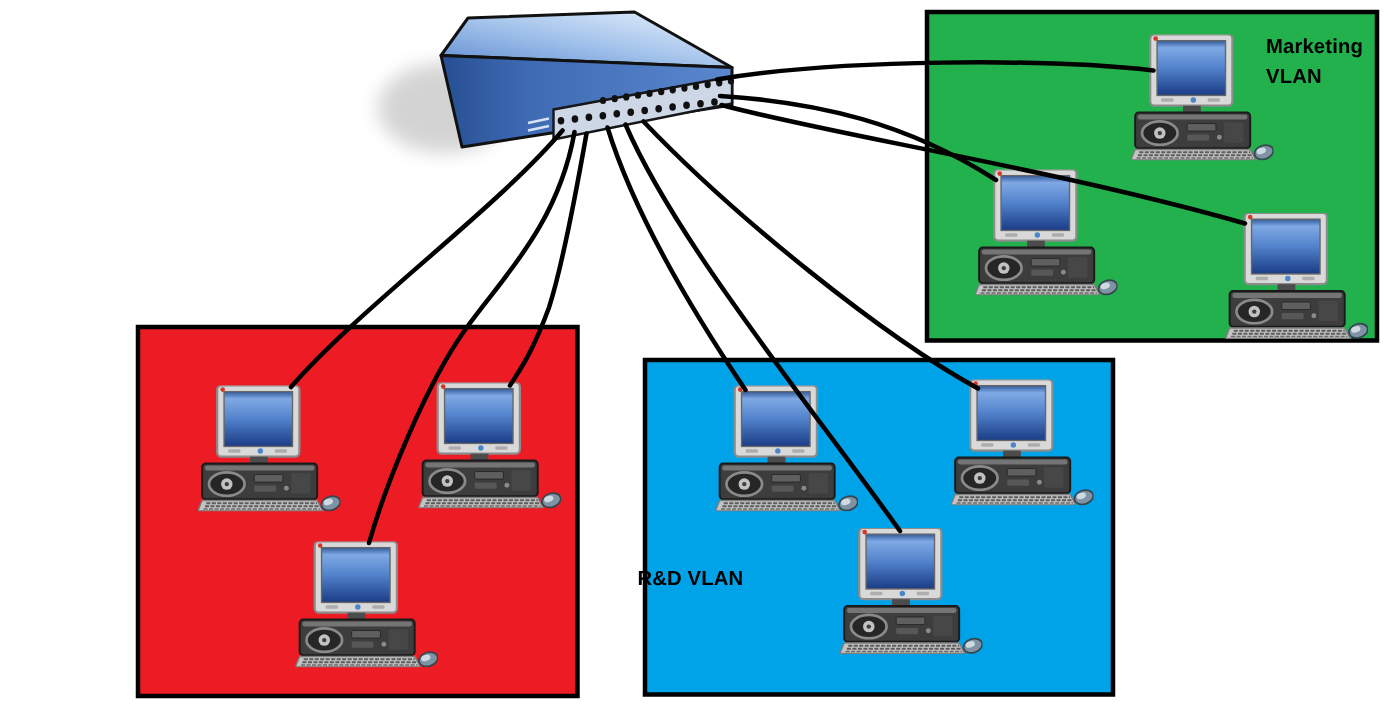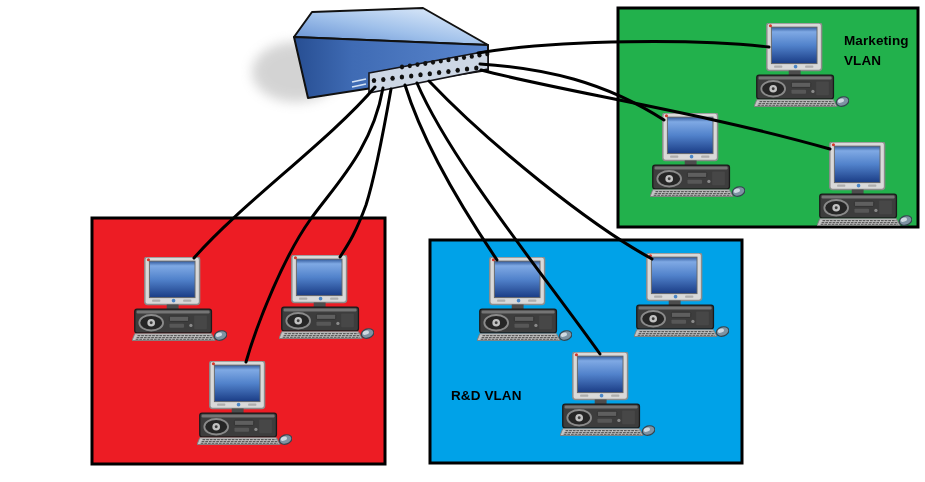--- a/index.html
+++ b/index.html
@@ -3,21 +3,21 @@
 <meta charset="utf-8">
 <style>
   html,body{margin:0;padding:0;background:#fff;}
   .stage{
     position:relative;width:925px;height:482px;background:#ffffff;overflow:hidden;
     font-family:"Liberation Sans",sans-serif;
   }
   .stage svg{position:absolute;left:0;top:0;}
   .vlabel{
     position:absolute;font-weight:bold;font-size:13.5px;line-height:20px;
-    color:#000;white-space:nowrap;letter-spacing:.1px;margin-top:10px;
+    color:#000;white-space:nowrap;letter-spacing:.1px;
   }
   .vlabel span{display:block;}
 </style>
 </head>
 <body>
 
 <div class="stage">
 
 <svg width="925" height="482" viewBox="0 0 925 482" xmlns="http://www.w3.org/2000/svg">
   <defs>
@@ -138,17 +138,17 @@
     <path d="M405,85 C425,150 470,220 497,260"></path>
     <path d="M417,83 C450,160 540,270 600,354"></path>
     <path d="M429,81 C490,145 590,225 652,259"></path>
   </g>
 </svg>
 
 <div class="vlabel" style="left:844px;top:21px;">
   <span>Marketing</span>
   <span>VLAN</span>
 </div>
-<div class="vlabel" style="left:451px;top:376px;text-align:center;">
+<div class="vlabel" style="left:425px;top:376px;text-align:center;">
   <span>R&amp;D VLAN</span>
 </div>
 
 </div>
 
 </body></html>

